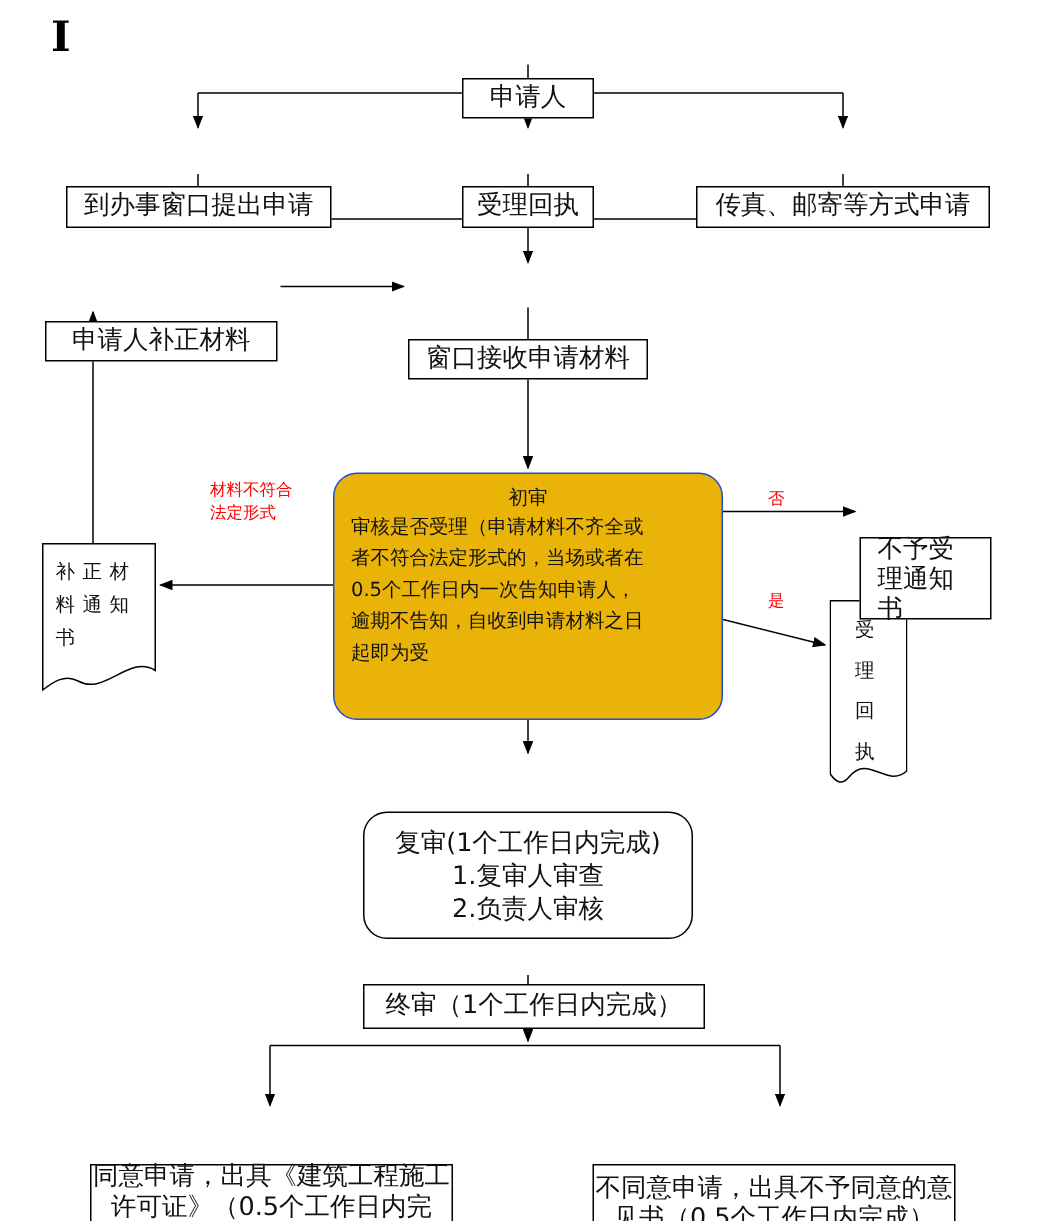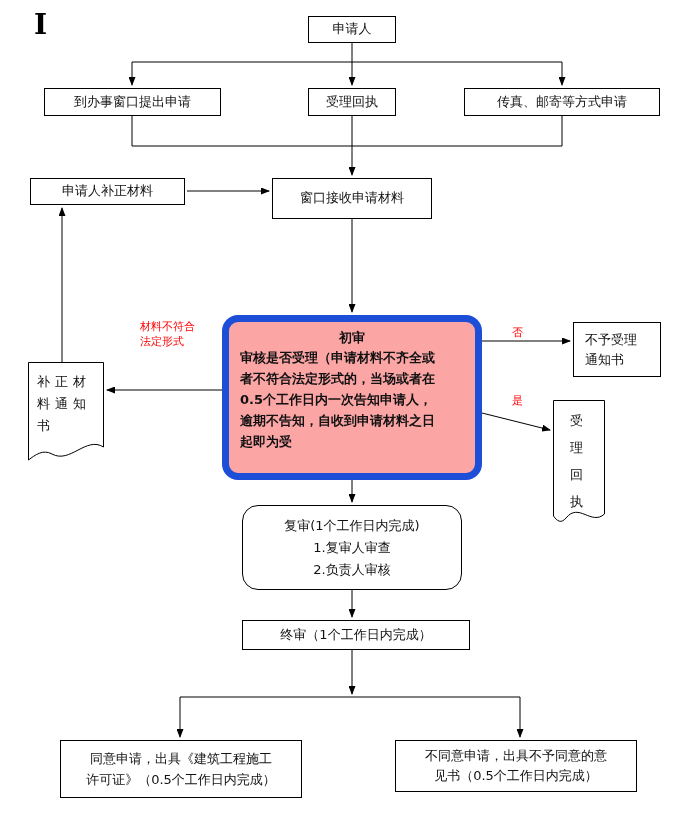--- a/index.html
+++ b/index.html
@@ -4,28 +4,28 @@
 <style>
   html,body { margin:0; padding:0; background:#ffffff; }
   .canvas {
     position:relative; width:694px; height:814px; background:#ffffff;
     font-family:"DejaVu Sans","Liberation Sans",sans-serif; color:#111;
     overflow:hidden;
   }
   svg.connectors { position:absolute; left:0; top:0; }
   .box {
     position:absolute; border:1px solid #000; background:#fff;
-    box-sizing:border-box; font-size:13px; line-height:1.25;
-    display:flex; align-items:center; justify-content:center; text-align:center;
+    box-sizing:border-box; font-size:17px; line-height:1.25;
+    display:flex; align-items:center; justify-content:center; text-align:center;margin-top:36px;
   }
   .rounded { border-radius:16px; }
   .col { flex-direction:column;align-items:center; }
   .review-box {
-    position:absolute; border:7px solid #1d4ed8; border-radius:16px;
-    background:#fca5a5; box-sizing:border-box; font-size:13px;font-weight:bold;
+    position:absolute; border:1px solid #1d4ed8; border-radius:16px;
+    background:#eab308; box-sizing:border-box; font-size:13px;
   }
   .review-title { text-align:center; margin-top:7px; }
   .review-line { padding:0 11px; line-height:21px; }
   .floating-label { position:absolute; font-size:11px; line-height:1.35; }
   .red { color:#ff0000; }
   .doc-label { position:absolute; font-size:13px; }
   .corner-mark {
     position:absolute; font-family:"DejaVu Serif","Liberation Serif",serif;
     font-weight:bold; font-size:28px; color:#000;
   }
@@ -80,21 +80,21 @@
   <div class="box" style="left:308px;top:16px;width:88px;height:27px;">申请人</div>
 
   <div class="box" style="left:44px;top:88px;width:177px;height:28px;">到办事窗口提出申请</div>
 
   <div class="box" style="left:308px;top:88px;width:88px;height:28px;">受理回执</div>
 
   <div class="box" style="left:464px;top:88px;width:196px;height:28px;">传真、邮寄等方式申请</div>
 
   <div class="box" style="left:30px;top:178px;width:155px;height:27px;">申请人补正材料</div>
 
-  <div class="box" style="left:272px;top:178px;width:160px;height:41px;">窗口接收申请材料</div>
+  <div class="box" style="left:272px;top:190px;width:160px;height:27px;">窗口接收申请材料</div>
 
   <div class="review-box" style="left:222px;top:315px;width:260px;height:165px;">
     <div class="review-title">初审</div>
     <div class="review-line">审核是否受理（申请材料不齐全或</div>
     <div class="review-line">者不符合法定形式的，当场或者在</div>
     <div class="review-line">0.5个工作日内一次告知申请人，</div>
     <div class="review-line">逾期不告知，自收到申请材料之日</div>
     <div class="review-line">起即为受</div>
   </div>
 

